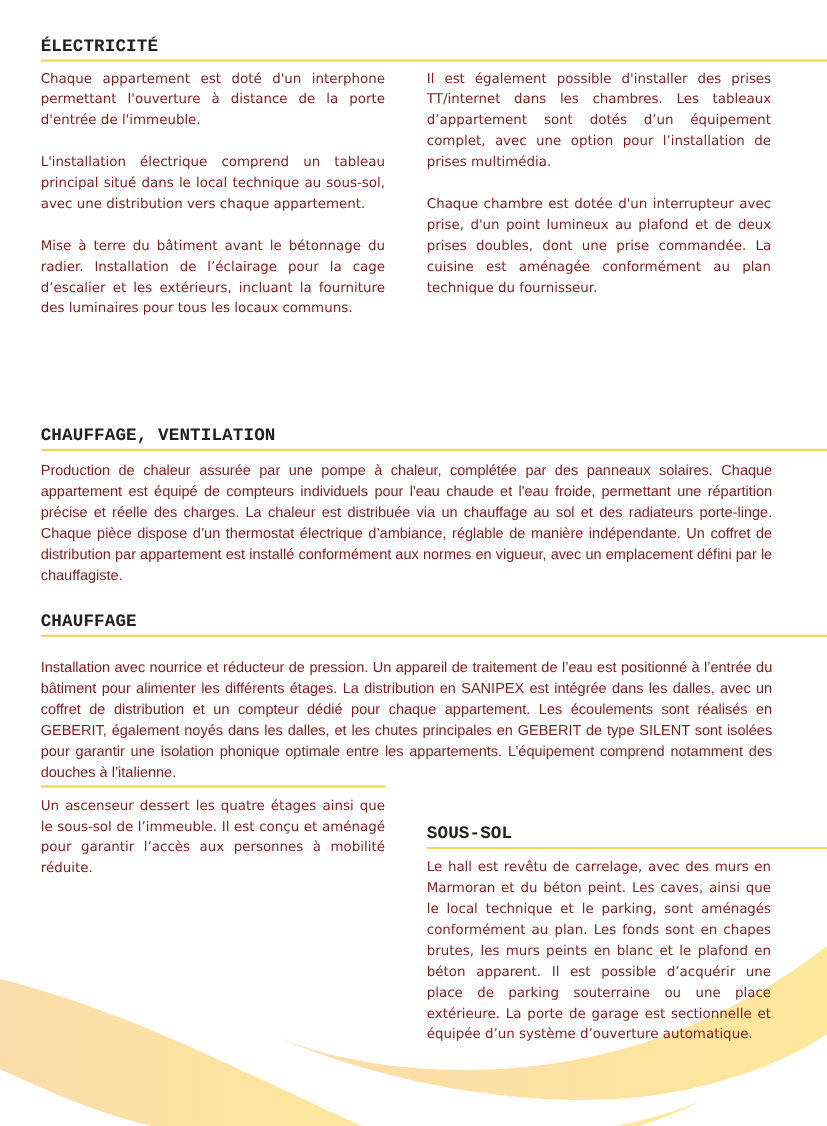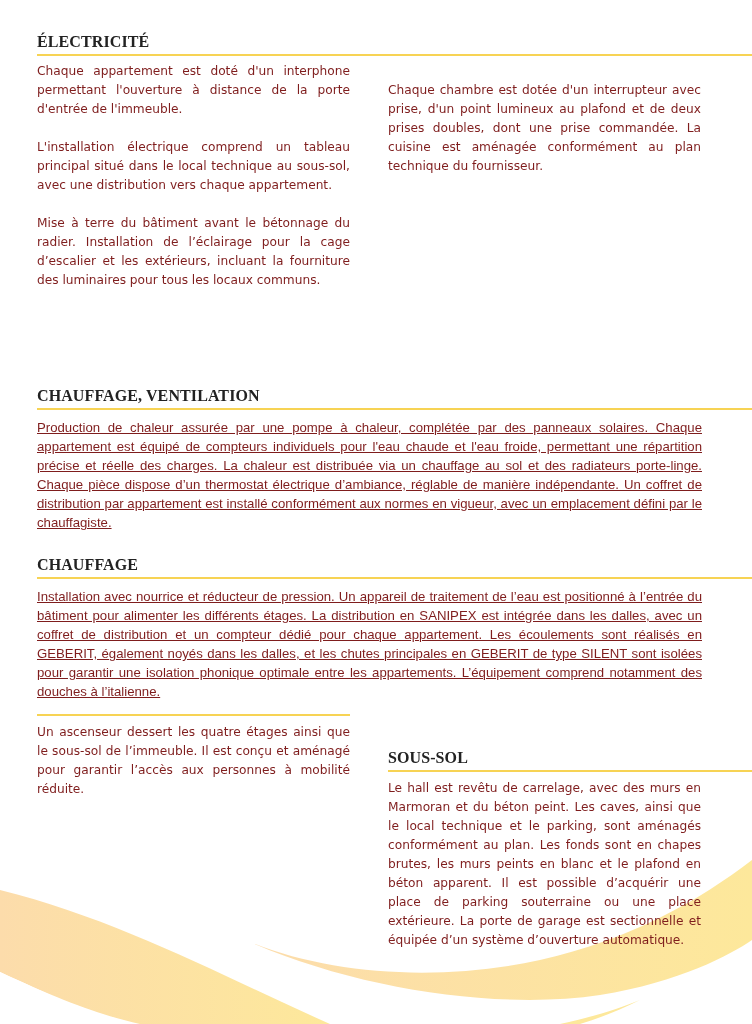--- a/index.html
+++ b/index.html
@@ -21,21 +21,21 @@
       top: 0;
       width: 752px;
       height: 1024px;
       z-index: 0;
     }
     .section {
       position: absolute;
       z-index: 1;
     }
     .heading {
-      font-family: Liberation Serif, serif;
+      font-family: Liberation Mono, monospace;
       font-weight: bold;
       font-size: 16px;
       color: #222222;
       letter-spacing: 0.1px;
       line-height: 20px;
       margin: 0;
       padding: 0 4px 2px 0;
     }
     .rule {
       height: 2px;
@@ -45,35 +45,34 @@
     .para {
       font-size: 12.2px;
       line-height: 19px;
       text-align: justify;
       margin: 0;
       color: #7f1d1d;
     }
     .para.narrow {
       font-family: "Liberation Sans", sans-serif;
       font-size: 13.2px;
-      text-decoration: underline;
     }
     .gap { height: 19px; }
 
     #sec-electricite { left: 37px; top: 32px; width: 715px; }
     #sec-electricite .rule { width: 715px; }
     .twocol { position: relative; height: 310px; }
     .col-left { position: absolute; left: 0; top: 6px; width: 313px; }
     .col-right { position: absolute; left: 351px; top: 6px; width: 313px; }
 
     #sec-chauffage { left: 37px; top: 386px; width: 715px; }
     #sec-chauffage .body { width: 665px; margin-top: 8px; }
 
     #sec-sanitaire { left: 37px; top: 555px; width: 715px; }
-    #sec-sanitaire .body { width: 665px; margin-top: 8px; }
+    #sec-sanitaire .body { width: 665px; margin-top: 18px; }
 
     #sec-ascenseur { left: 37px; top: 714px; width: 313px; }
     #sec-ascenseur .body { width: 313px; margin-top: 7px; }
 
     #sec-soussol { left: 388px; top: 748px; width: 364px; }
     #sec-soussol .body { width: 313px; margin-top: 7px; }
   </style>
 </head>
 <body>
 
@@ -101,20 +100,21 @@
   <div class="twocol">
     <div class="col-left">
       <p class="para">Chaque appartement est doté d'un interphone permettant l'ouverture à distance de la porte d'entrée de l'immeuble.</p>
       <div class="gap"></div>
       <p class="para">L'installation électrique comprend un tableau principal situé dans le local technique au sous-sol, avec une distribution vers chaque appartement.</p>
       <div class="gap"></div>
       <p class="para">Mise à terre du bâtiment avant le bétonnage du radier. Installation de l’éclairage pour la cage d’escalier et les extérieurs, incluant la fourniture des luminaires pour tous les locaux communs.</p>
       <div class="gap"></div>
     </div>
     <div class="col-right">
+      <p class="para">Il est également possible d'installer des prises TT/internet dans les chambres. Les tableaux d’appartement sont dotés d’un équipement complet, avec une option pour l’installation de prises multimédia.</p>
       <div class="gap"></div>
       <p class="para">Chaque chambre est dotée d'un interrupteur avec prise, d'un point lumineux au plafond et de deux prises doubles, dont une prise commandée. La cuisine est aménagée conformément au plan technique du fournisseur.</p>
       <div class="gap"></div>
     </div>
   </div>
 </section>
 
 <section class="section" id="sec-chauffage">
   <h2 class="heading">CHAUFFAGE, VENTILATION</h2>
   <div class="rule"></div>

